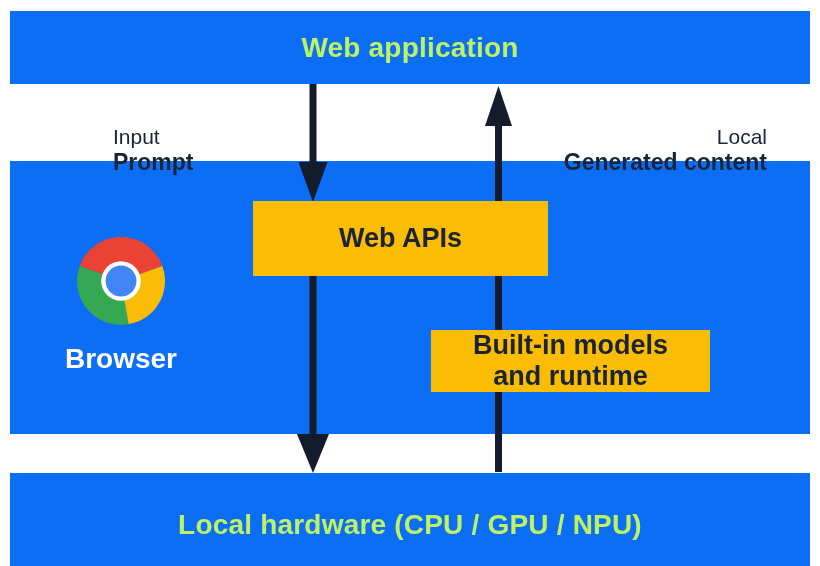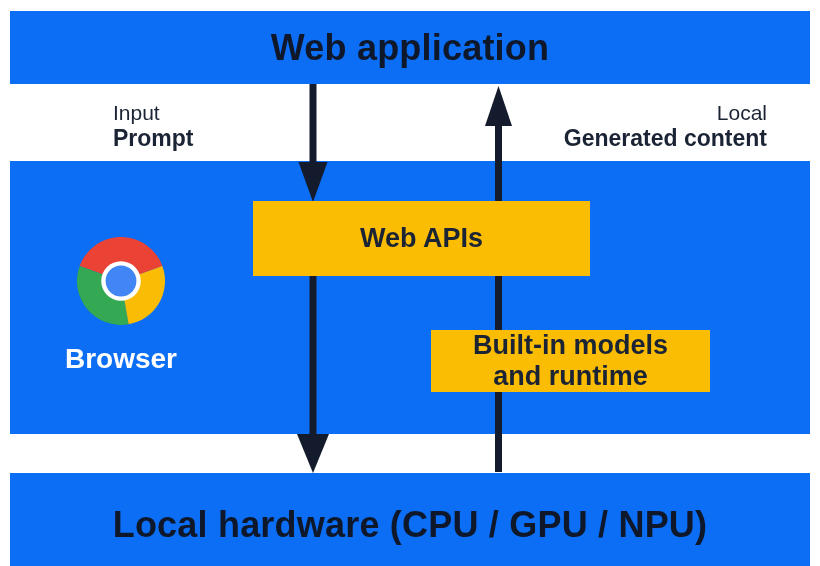--- a/index.html
+++ b/index.html
@@ -8,39 +8,39 @@
     font-family:"Liberation Sans", sans-serif;
   }
   .bar{
     position:absolute;left:10px;width:800px;background:var(--blue);
     display:flex;align-items:center;justify-content:center;z-index:1;
   }
   .bar-top{top:11px;height:73px;}
   .bar-middle{top:161px;height:273px;}
   .bar-bottom{top:473px;height:104px;}
   .bar-label{
-    color:#0f172a;font-size:36px;font-weight:bold;letter-spacing:.2px;text-align:center;
+    color:#bef264;font-size:28px;font-weight:bold;letter-spacing:.2px;text-align:center;
   }
   
   .io-left{position:absolute;left:113px;top:100px;text-align:left;z-index:2;}
   .io-right{position:absolute;right:53px;top:100px;text-align:right;z-index:2;}
-  .io-caption{color:var(--navy);font-size:21px;line-height:25px;}
+  .io-caption{color:var(--navy);font-size:21px;line-height:25px;margin-top:24px;}
   .io-strong{color:var(--navy);font-size:23px;font-weight:bold;line-height:27px;}
   
   .chrome-logo{position:absolute;left:77px;top:237px;width:88px;height:88px;z-index:2;}
   .browser-label{
     position:absolute;left:21px;top:343px;width:200px;text-align:center;
     color:#fff;font-size:28px;font-weight:bold;z-index:2;
   }
   
   .panel{
     position:absolute;background:var(--yellow);z-index:4;
     display:flex;align-items:center;justify-content:center;text-align:center;
   }
-  .panel-webapis{left:253px;top:201px;width:337px;height:75px;}
+  .panel-webapis{left:253px;top:201px;width:295px;height:75px;}
   .panel-builtin{left:431px;top:330px;width:279px;height:62px;}
   .panel-label{
     color:var(--navy);font-size:27px;font-weight:bold;line-height:1.16;
     padding:0 28px;
   }
   
   .arrows{position:absolute;left:0;top:0;width:820px;height:566px;z-index:3;pointer-events:none;}
   .arrow-part{fill:var(--arrow);}
   
   .seg-red{fill:var(--chrome-red);}

